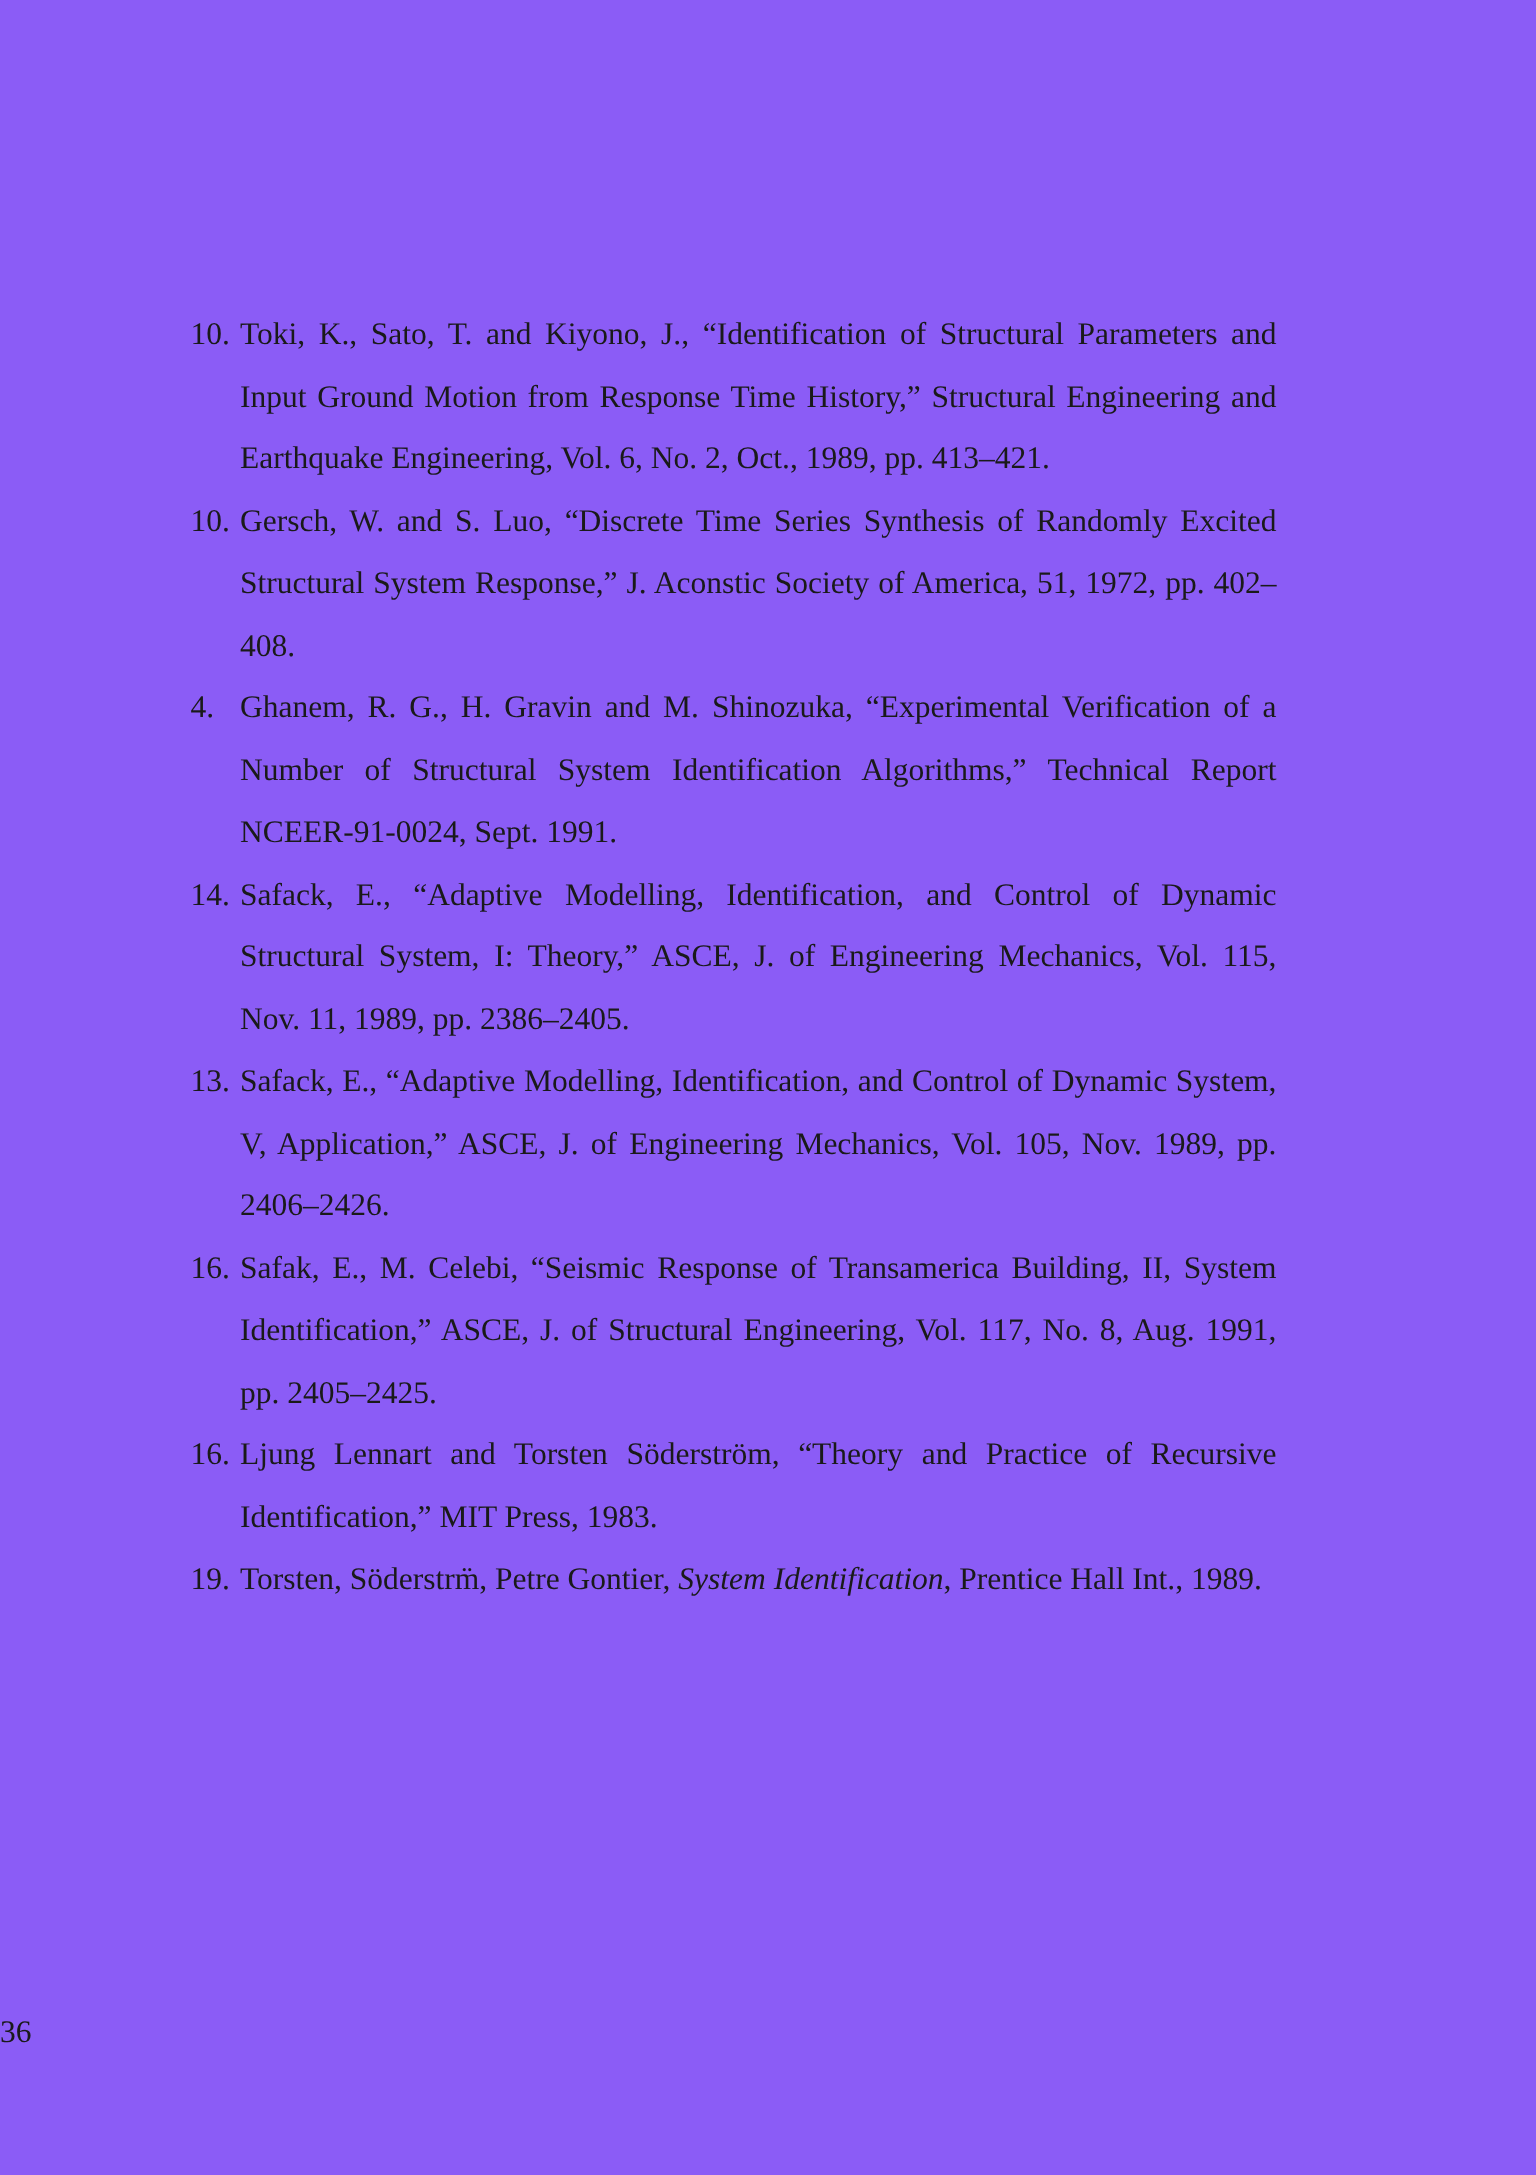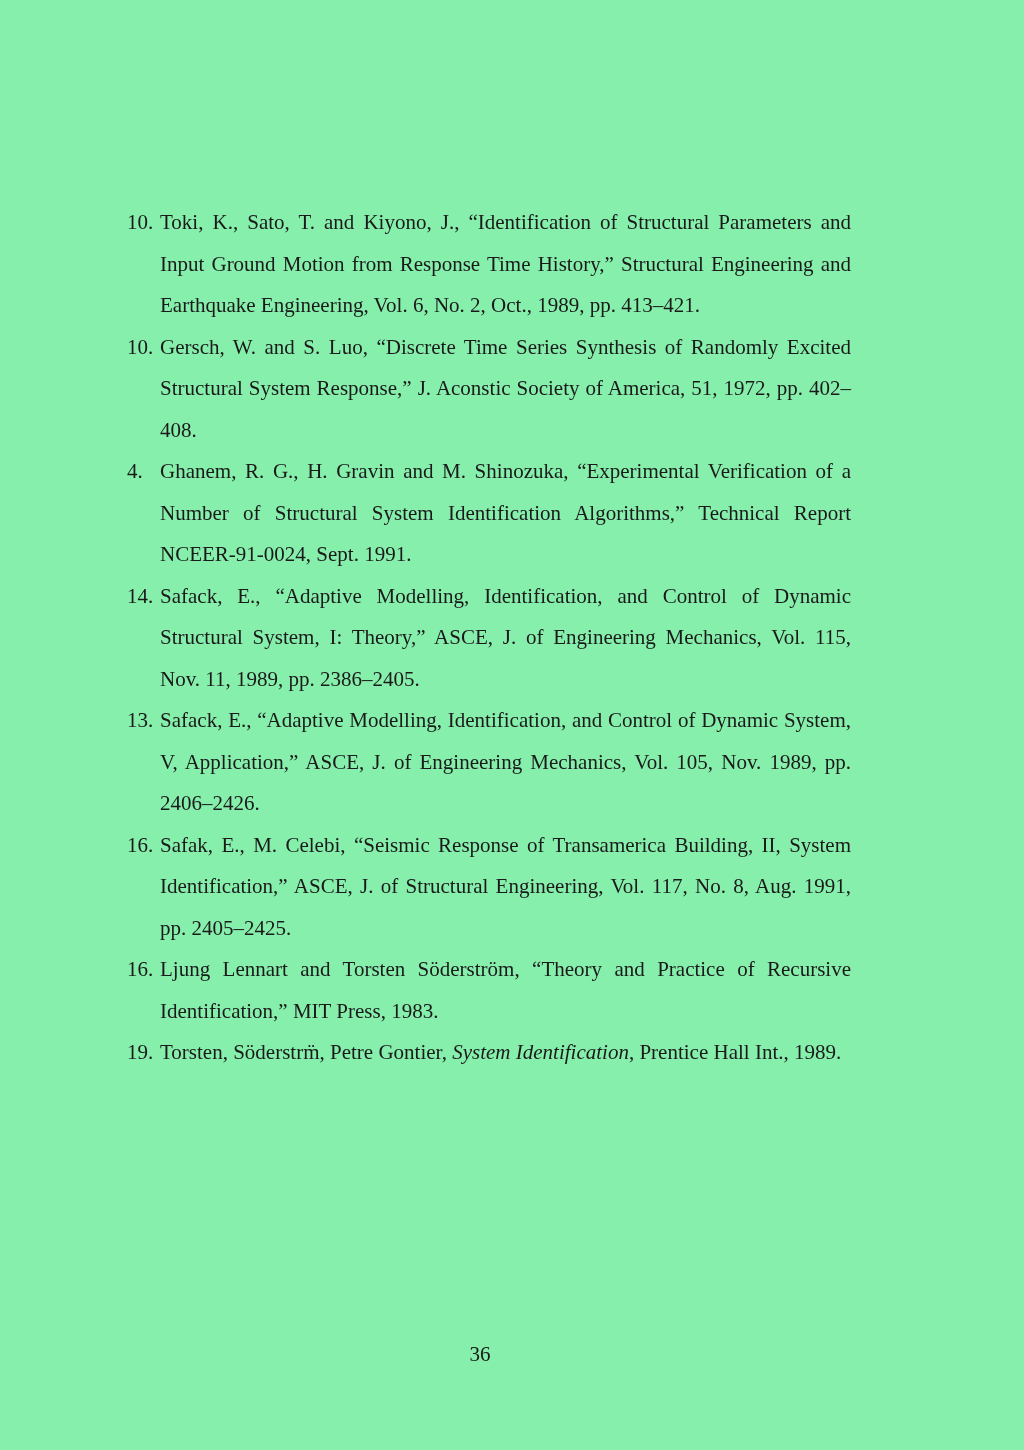--- a/index.html
+++ b/index.html
@@ -13,21 +13,21 @@
     position: relative;
     overflow: hidden;
     font-family: "Liberation Serif", "DejaVu Serif", serif;
     color: #1a1a1a;
   }
   .page {
     position: absolute;
     left: 0; top: 0;
     width: 1024px;
     height: 1450px;
-    background: #86efac;
+    background: #8b5cf6;
   }
   .refs {
     position: absolute;
     left: 127px;
     top: 202px;
     width: 724px;
   }
   .ref {
     position: relative;
     padding-left: 33px;
@@ -41,21 +41,20 @@
     left: 0;
     top: 0;
   }
   .ref-text em {
     font-style: italic;
   }
   .page-number {
     position: absolute;
     left: 0;
     width: 960px;
-    text-align: center;
     top: 1342px;
     font-size: 21px;
   }
 </style>
 </head>
 <body>
 
 <div class="page">
   <div class="refs">
 

